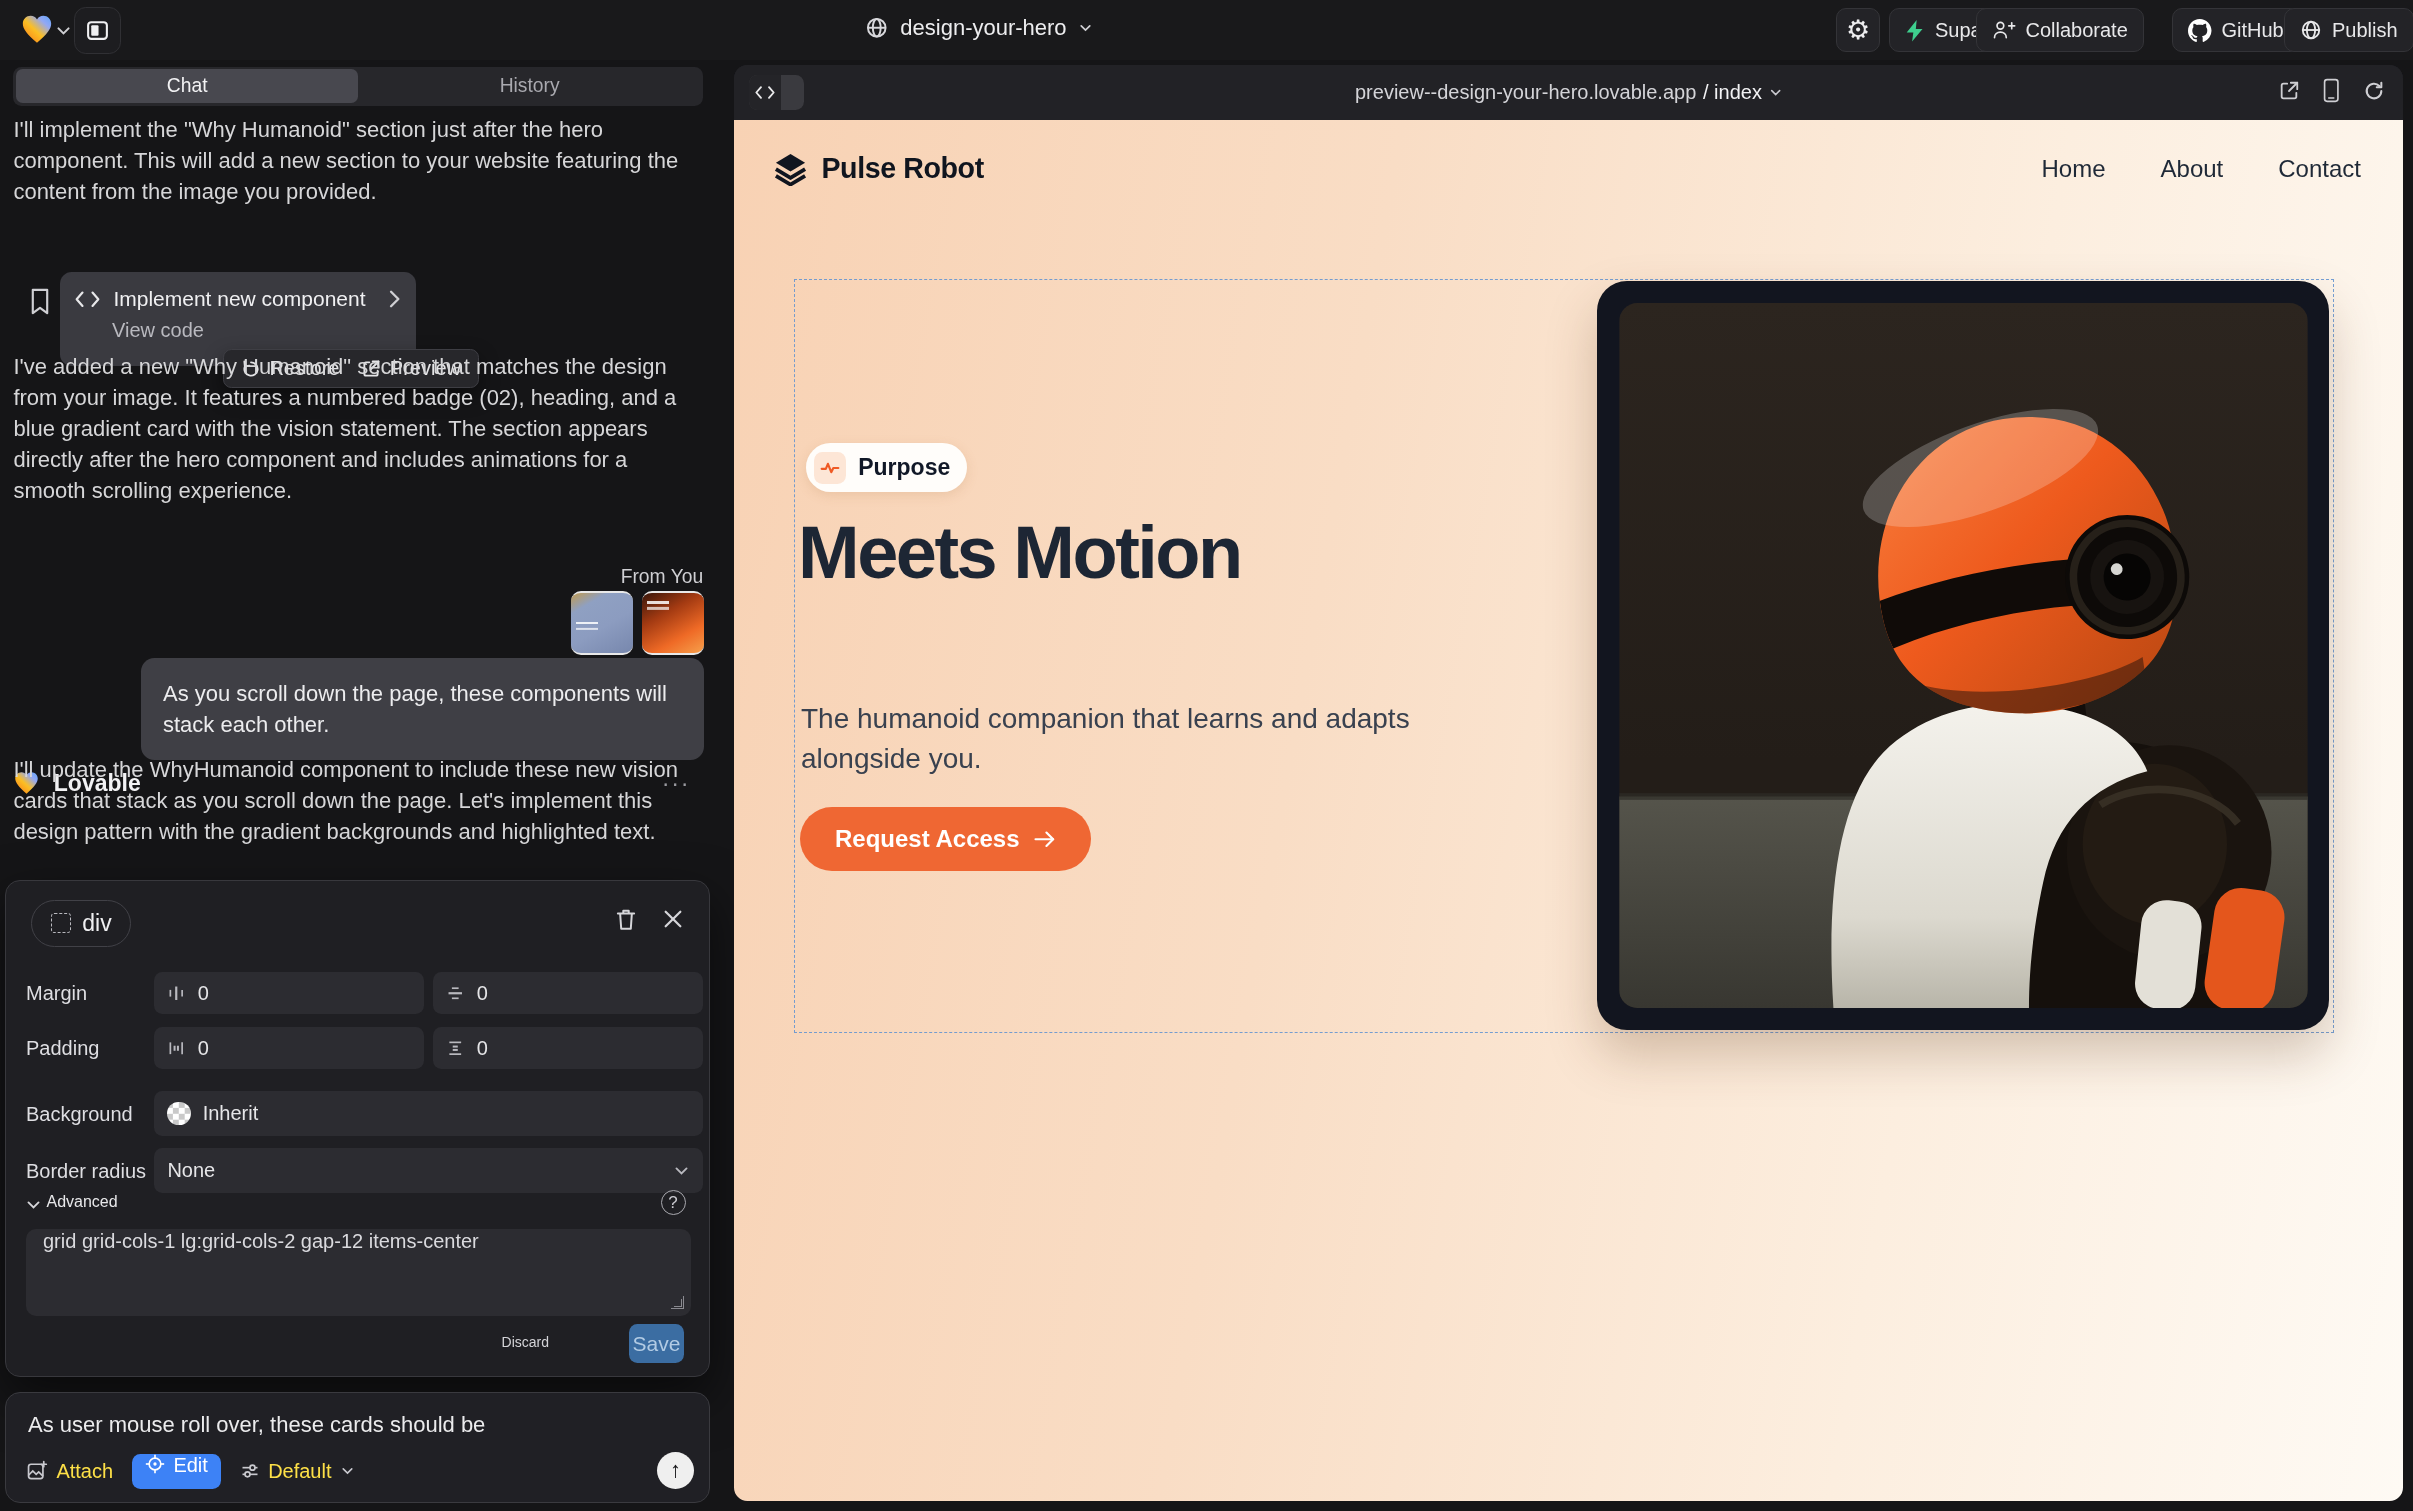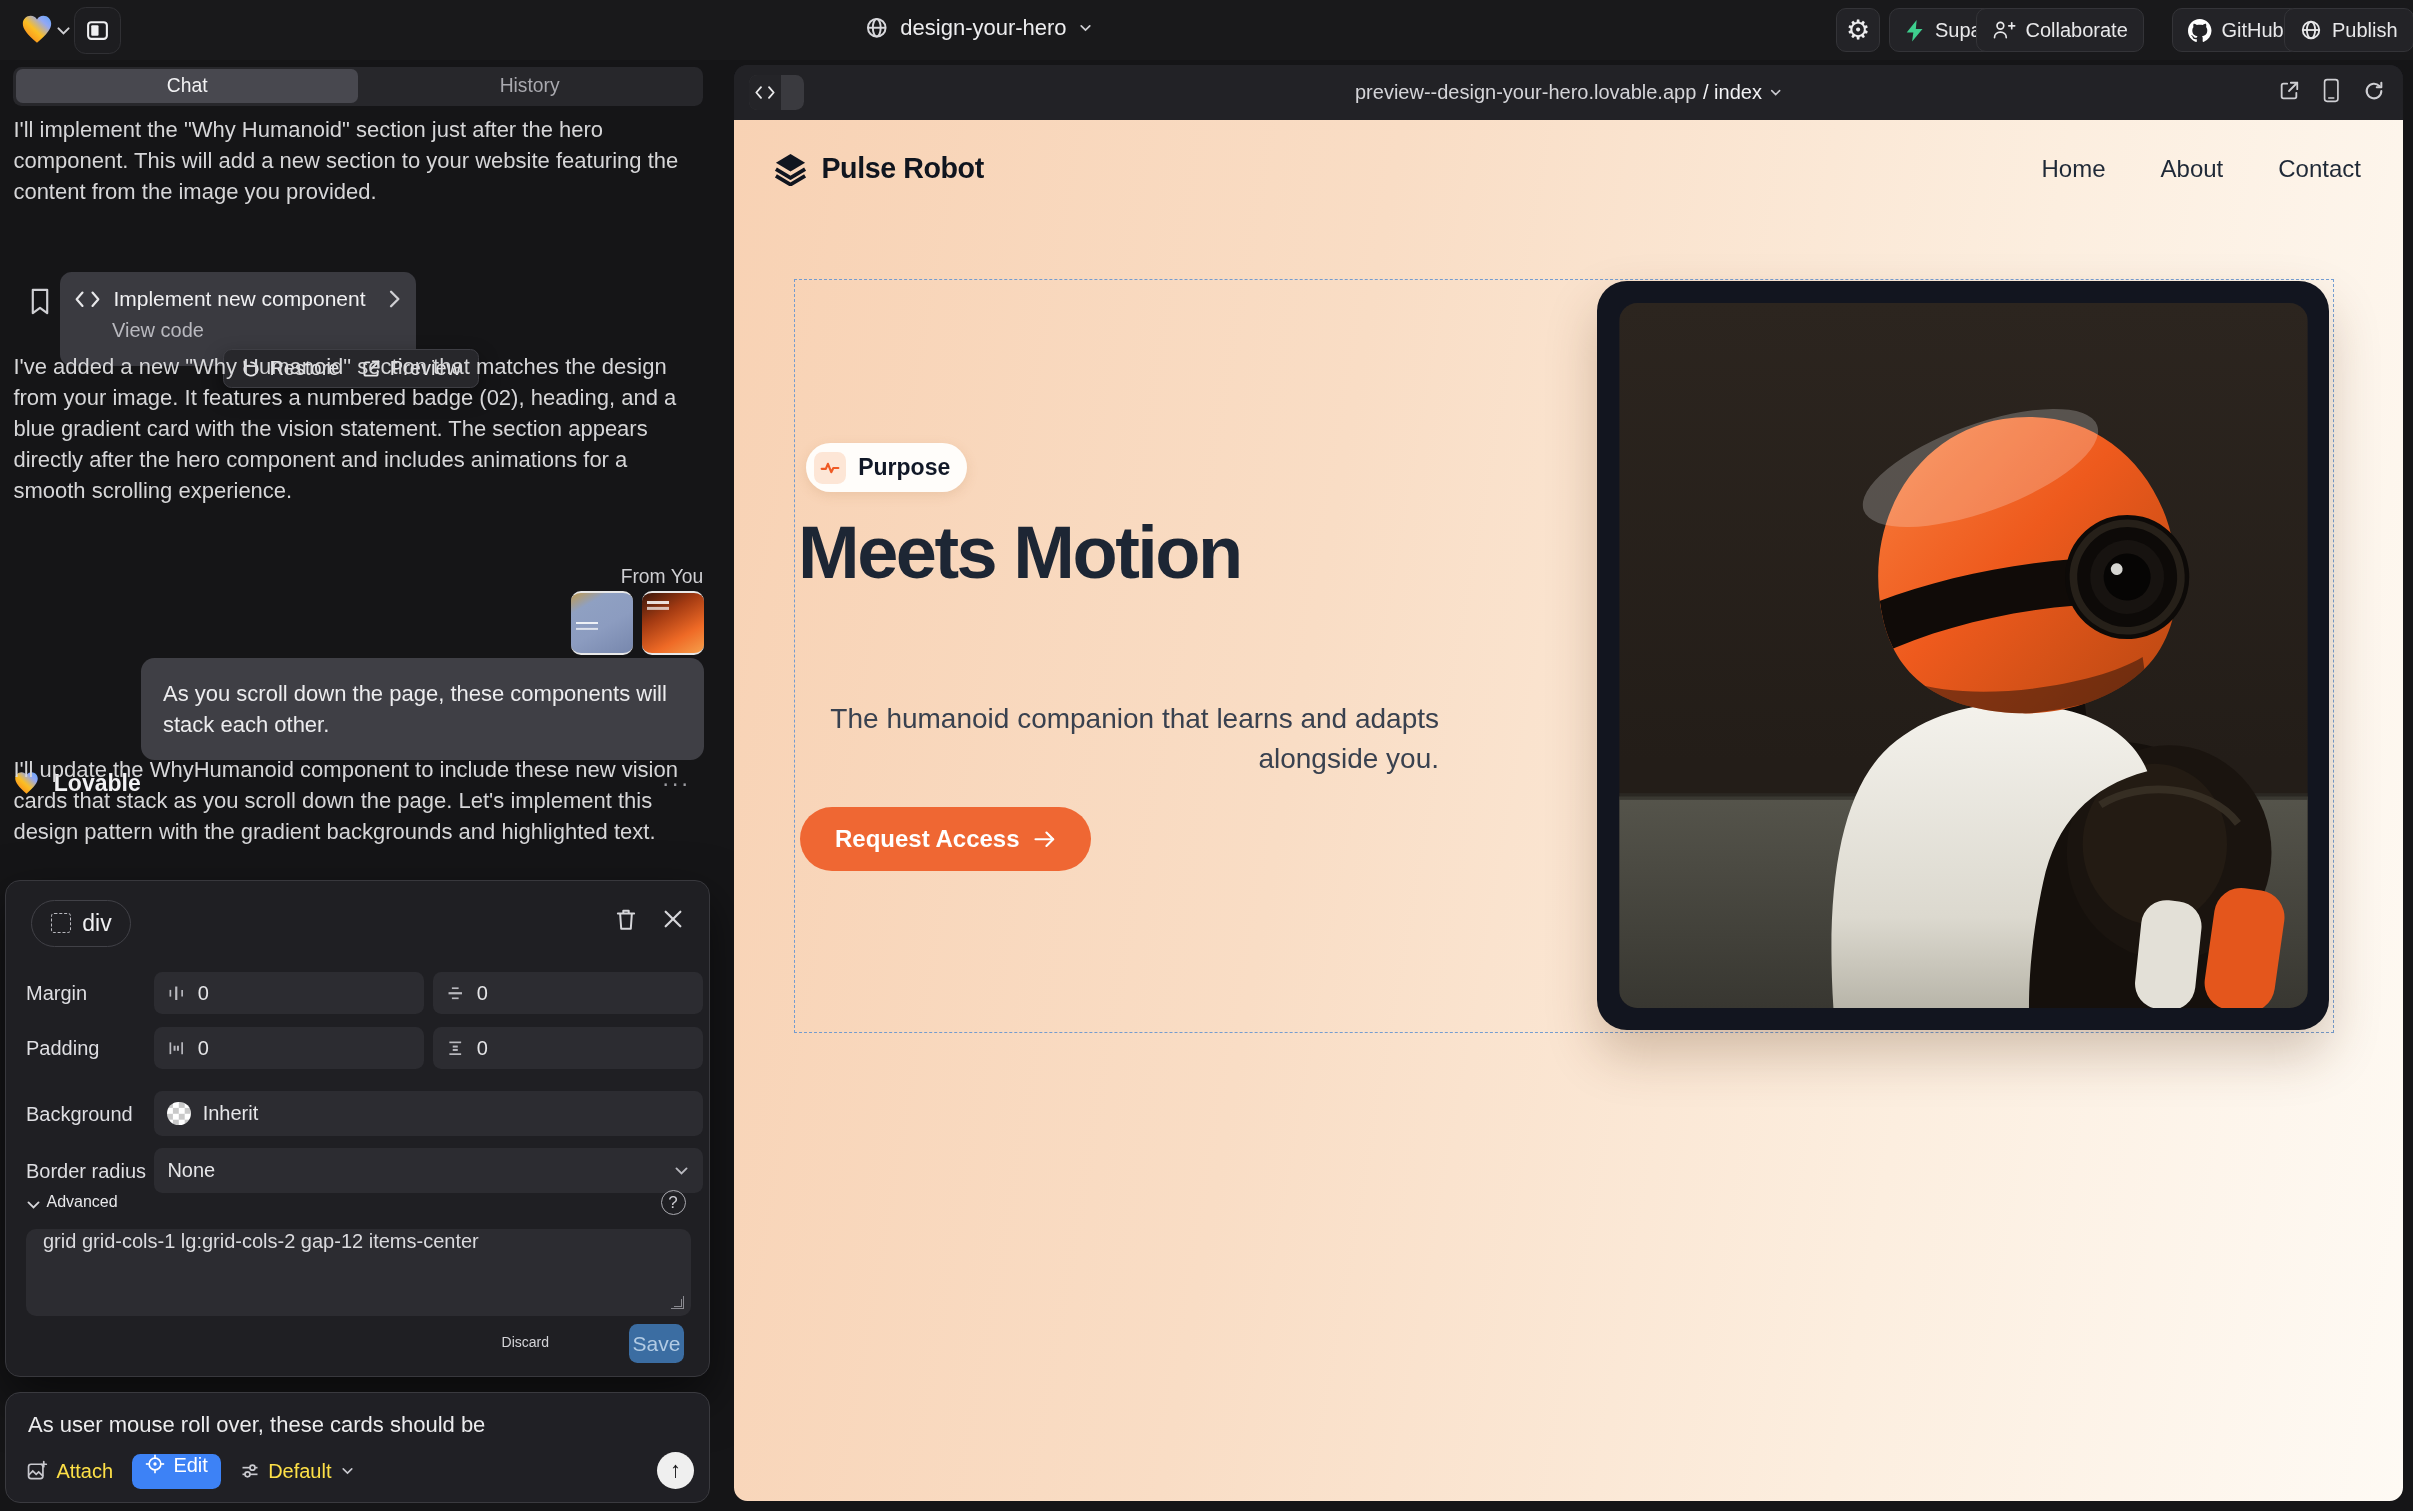--- a/index.html
+++ b/index.html
@@ -114,21 +114,21 @@
   #nav { margin-left:auto; display:flex; gap:55px; font-size:24px; color:#1f2937; }
 
   #hero-outline { position:absolute; left:60px; top:159px; width:1540px; height:754px;
     border:1.7px dashed rgba(94,146,210,.85); }
   #badge { position:absolute; left:72px; top:323px; height:49px; background:#fffdfa; border-radius:839px;
     display:flex; align-items:center; gap:11.8px; padding:0 17px 0 8.4px;
     box-shadow:0 3.4px 11.8px rgba(180,120,70,.18); font-size:23px; font-weight:600; color:#111827; }
   #badge .ic { width:32px; height:32px; border-radius:8.4px; background:#fde6d6; display:flex; align-items:center; justify-content:center; }
   #hero-h1 { position:absolute; left:64px; top:391px; font-size:74px; line-height:1.13; font-weight:800;
     color:#1d2634; letter-spacing:-2.5px; }
-  #hero-sub { position:absolute; left:67px; top:579px; width:638px; font-size:28px; line-height:1.42; color:#39414f;text-align:right; }
+  #hero-sub { position:absolute; left:67px; top:579px; width:638px; font-size:28px; line-height:1.42; color:#39414f; }
   #cta { position:absolute; left:66px; top:687px; height:64px; background:#ef6733; border-radius:839px;
     display:flex; align-items:center; gap:13.4px; padding:0 35px; color:#fff; font-size:24px; font-weight:600; }
 
   #robot-card { position:absolute; left:863px; top:161px; width:732px; height:749px; background:#12151f;
     border-radius:30px; box-shadow:0 25px 50px rgba(90,50,20,.25); }
   #robot-photo { position:absolute; left:22px; top:22px; width:689px; height:705px; border-radius:18.5px; overflow:hidden; }
 </style>
 </head>
 <body>
 

